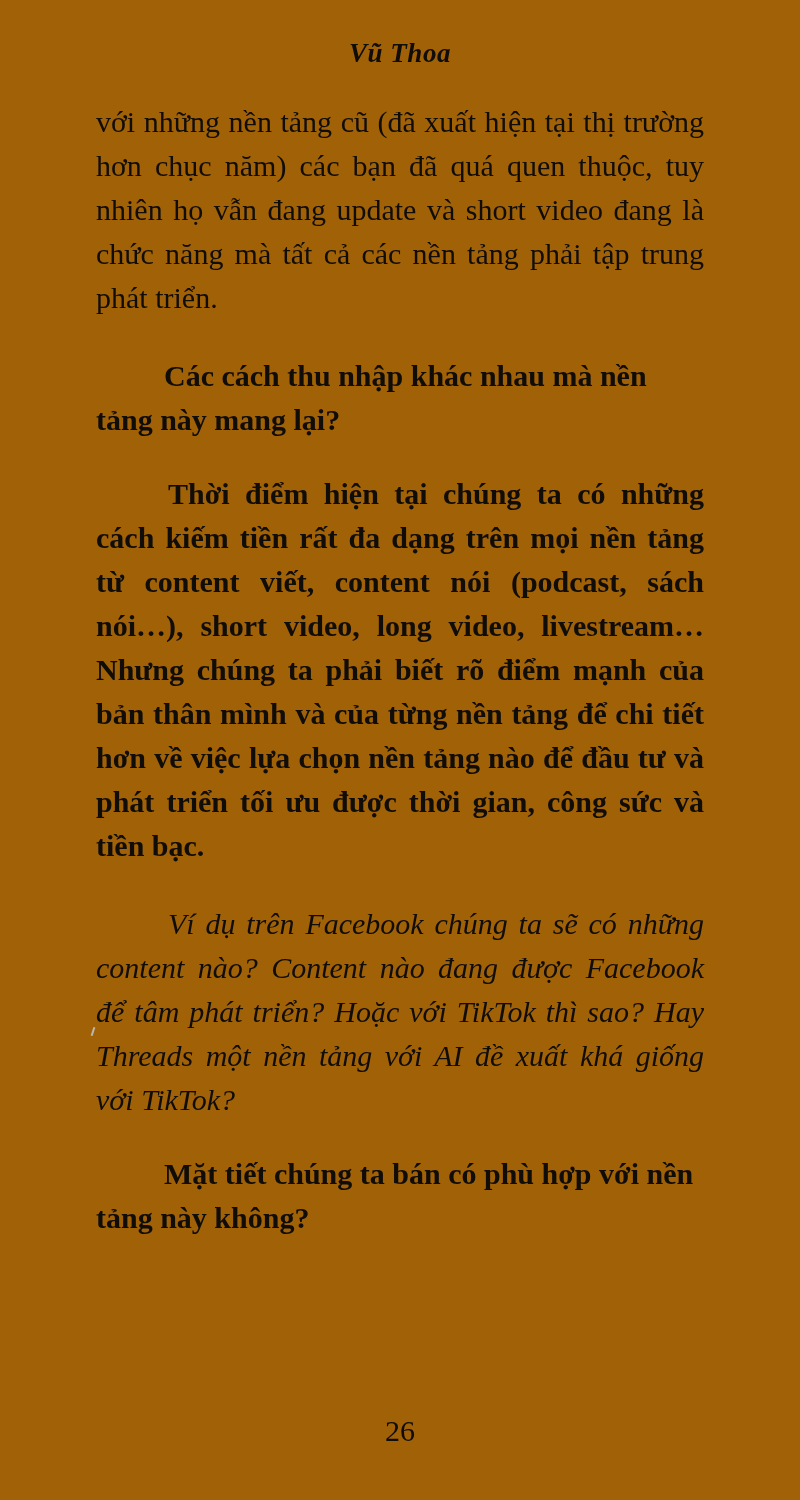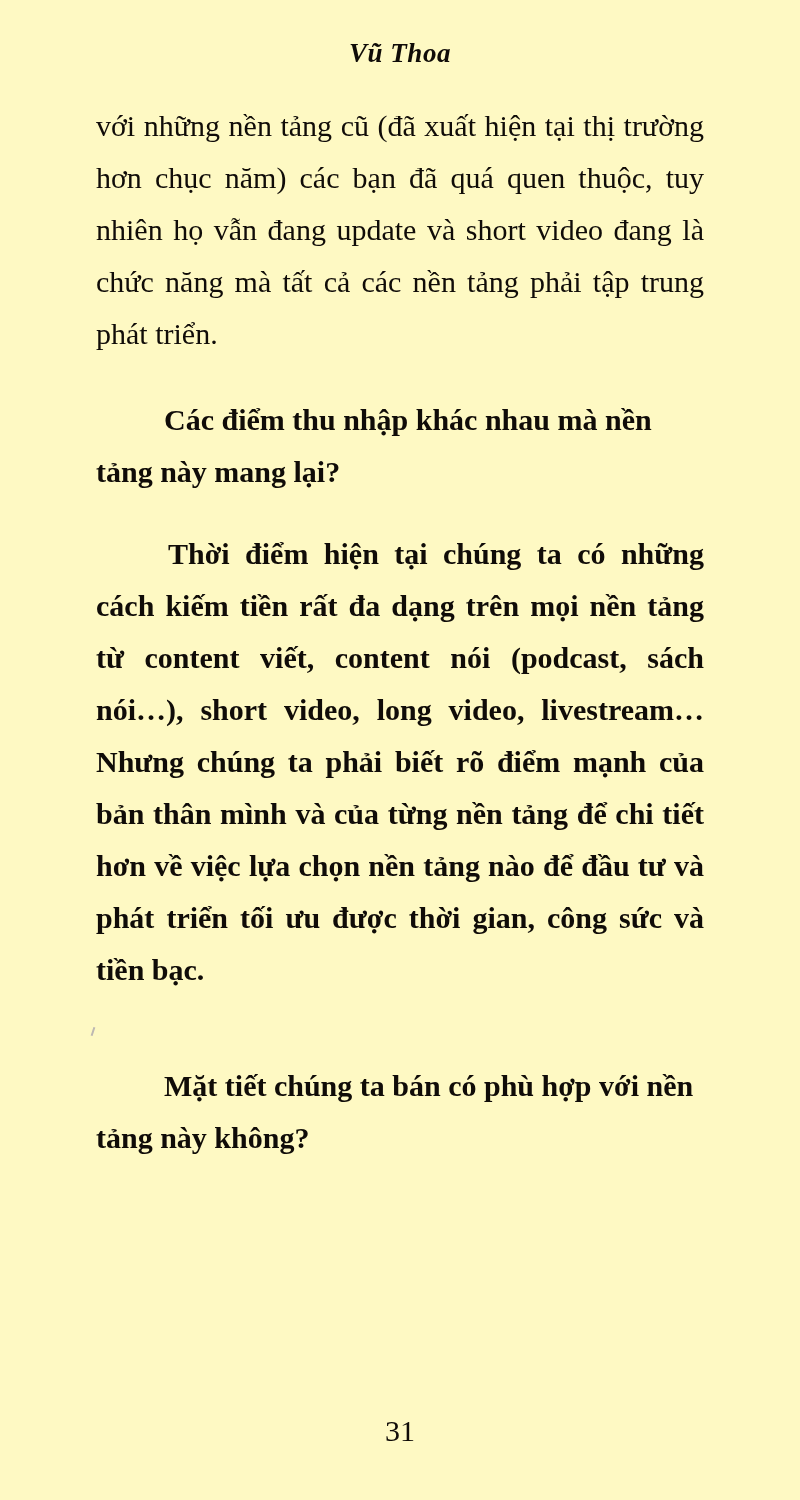--- a/index.html
+++ b/index.html
@@ -4,21 +4,21 @@
 <style>
   html, body {
     margin: 0;
     padding: 0;
     background: #ffffff;
   }
   .page {
     position: relative;
     width: 800px;
     height: 1500px;
-    background: #fef9c3;
+    background: #a16207;
     box-sizing: border-box;
     padding: 0;
     overflow: hidden;
     font-family: "Liberation Serif", "DejaVu Serif", serif;
     color: #100c08;
   }
   .running-head {
     position: absolute;
     top: 38px;
     left: 0;
@@ -33,21 +33,21 @@
   }
   .content {
     position: absolute;
     top: 100px;
     left: 96px;
     width: 608px;
   }
   p {
     margin: 0;
     font-size: 30px;
-    line-height: 52px;
+    line-height: 44px;
     text-align: justify;
     text-justify: inter-word;
     color: #100c08;
   }
   p.body-text {
     font-family: "Liberation Serif", "DejaVu Serif", serif;
   }
   p.indent {
     text-indent: 72px;
     font-weight: bold;
@@ -91,30 +91,31 @@
   <div class="running-head">Vũ Thoa</div>
 
   <div class="tick"></div>
 
   <div class="content">
 
     <p class="body-text">với những nền tảng cũ (đã xuất hiện tại thị trường hơn chục năm) các bạn đã quá quen thuộc, tuy nhiên họ vẫn đang update và short video đang là chức năng mà tất cả các nền tảng phải tập trung phát triển.</p>
 
     <div class="spacer-lg"></div>
 
-    <p class="body-text heading">Các điểm thu nhập khác nhau mà nền tảng này mang lại?</p>
+    <p class="body-text heading">Các cách thu nhập khác nhau mà nền tảng này mang lại?</p>
 
     <div class="spacer-md"></div>
 
     <p class="body-text indent">Thời điểm hiện tại chúng ta có những cách kiếm tiền rất đa dạng trên mọi nền tảng từ content viết, content nói (podcast, sách nói…), short video, long video, livestream… Nhưng chúng ta phải biết rõ điểm mạnh của bản thân mình và của từng nền tảng để chi tiết hơn về việc lựa chọn nền tảng nào để đầu tư và phát triển tối ưu được thời gian, công sức và tiền bạc.</p>
 
     <div class="spacer-lg"></div>
 
+    <p class="body-text italic">Ví dụ trên Facebook chúng ta sẽ có những content nào? Content nào đang được Facebook để tâm phát triển? Hoặc với TikTok thì sao? Hay Threads một nền tảng với AI đề xuất khá giống với TikTok?</p>
 
     <div class="spacer-md"></div>
 
     <p class="body-text heading">Mặt tiết chúng ta bán có phù hợp với nền tảng này không?</p>
 
   </div>
 
-  <div class="page-number">31</div>
+  <div class="page-number">26</div>
 
 </div>
 
 </body></html>

